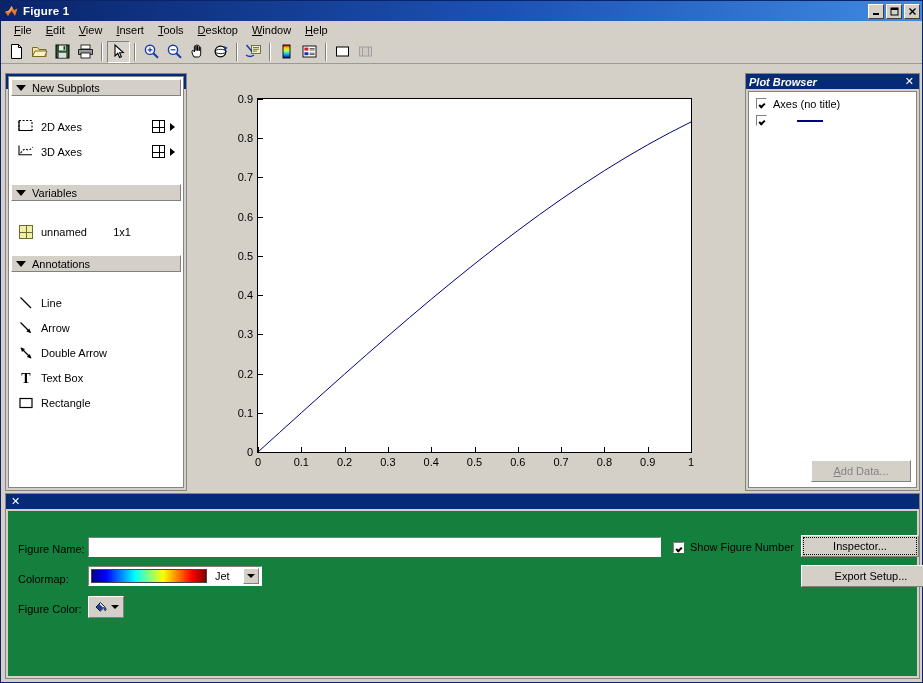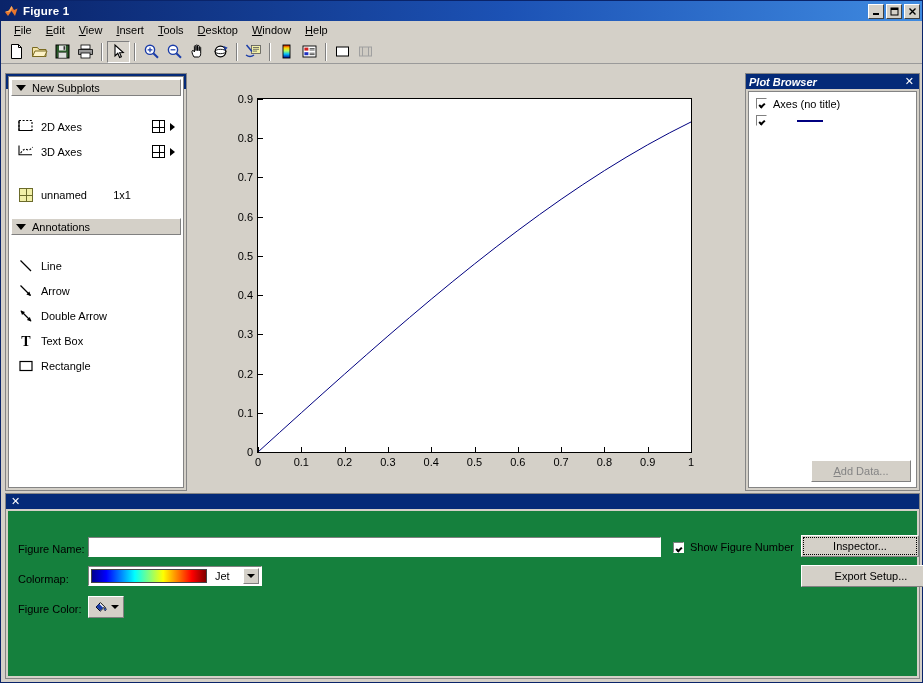--- a/index.html
+++ b/index.html
@@ -348,20 +348,24 @@
               <path d="M3.6 9.2 q3 -5 6 -3.6 q3 1.4 6 -2.4" fill="none" stroke="#000" stroke-width="1.1" stroke-dasharray="2 1.5"></path>
             </svg>
           </span>
           <span class="lbl">3D Axes</span>
           <span class="pal-right">
             <span class="grid-icon"></span>
             <span class="arrow-r"></span>
           </span>
         </div>
         <div style="height: 18px;"></div>
+        <div class="section-hdr">
+          <span class="tri"></span>
+          <span>Variables</span>
+        </div>
         <div class="pal-row">
           <span style="display: inline-flex; width: 17px; justify-content: center;">
             <span class="var-icon"></span>
           </span>
           <span class="lbl">unnamed</span>
           <span class="var-size">1x1</span>
         </div>
         <div style="height: 9px;"></div>
         <div class="section-hdr">
           <span class="tri"></span>

